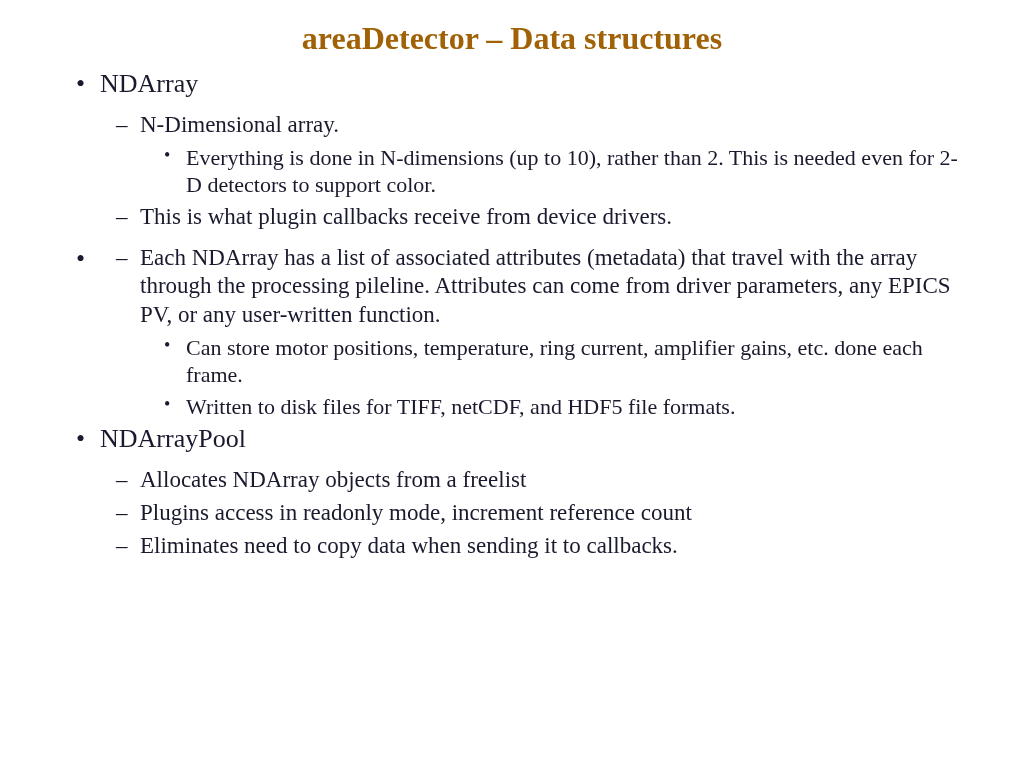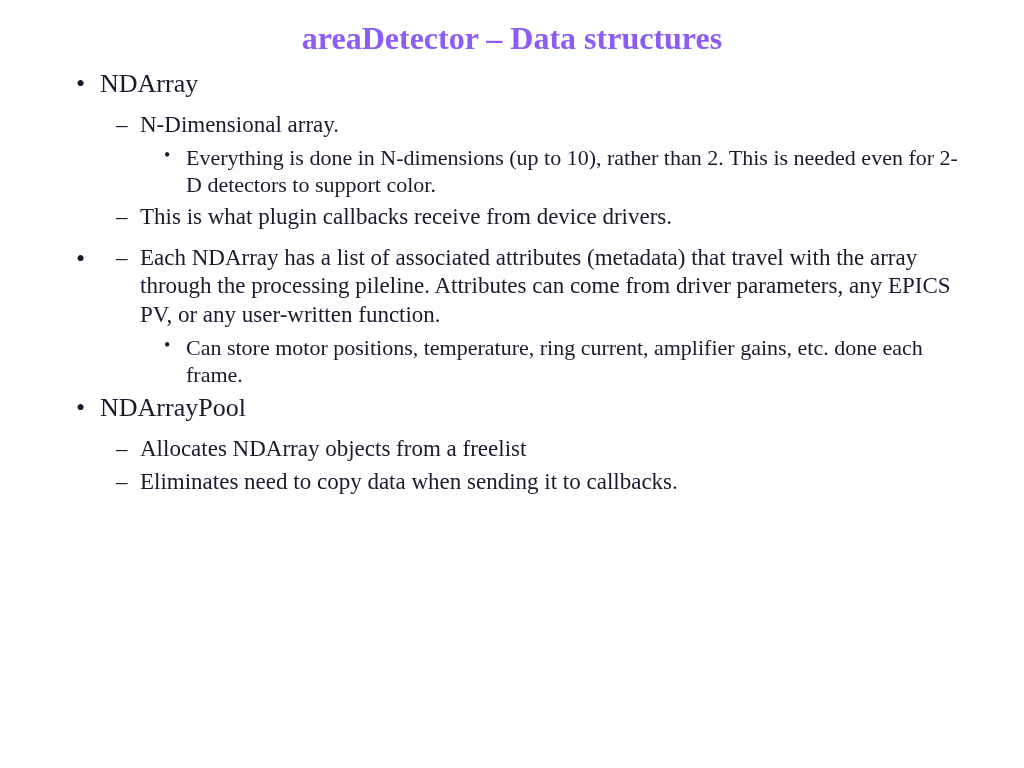--- a/index.html
+++ b/index.html
@@ -7,21 +7,21 @@
       width: 1024px;
       height: 768px;
       background: white;
       font-family: 'Times New Roman', Times, serif;
       color: #1a1a2e;
       padding: 20px 60px;
       overflow: hidden;
     }
     .title {
       text-align: center;
-      color: #8b5cf6;
+      color: #a16207;
       font-size: 32px;
       font-weight: bold;
       margin-bottom: 12px;
     }
     ul.level1 {
       list-style: none;
       padding-left: 40px;
     }
     ul.level1 > li {
       font-size: 26px;
@@ -87,28 +87,32 @@
         <span>This is what plugin callbacks receive from device drivers.</span>
       </li>
     </ul>
   </li>
   <li>
     <ul class="level2">
       <li>
         <span>Each NDArray has a list of associated attributes (metadata) that travel with the array through the processing pileline.  Attributes can come from driver parameters, any EPICS PV, or any user-written function.</span>
         <ul class="level3">
           <li>Can store motor positions, temperature, ring current, amplifier gains, etc. done each frame.</li>
+          <li>Written to disk files for TIFF, netCDF, and HDF5 file formats.</li>
         </ul>
       </li>
     </ul>
   </li>
   <li>
     <span>NDArrayPool</span>
     <ul class="level2">
       <li>
         <span>Allocates NDArray objects from a freelist</span>
       </li>
       <li>
+        <span>Plugins access in readonly mode, increment reference count</span>
+      </li>
+      <li>
         <span>Eliminates need to copy data when sending it to callbacks.</span>
       </li>
     </ul>
   </li>
 </ul>
 
 </body></html>

